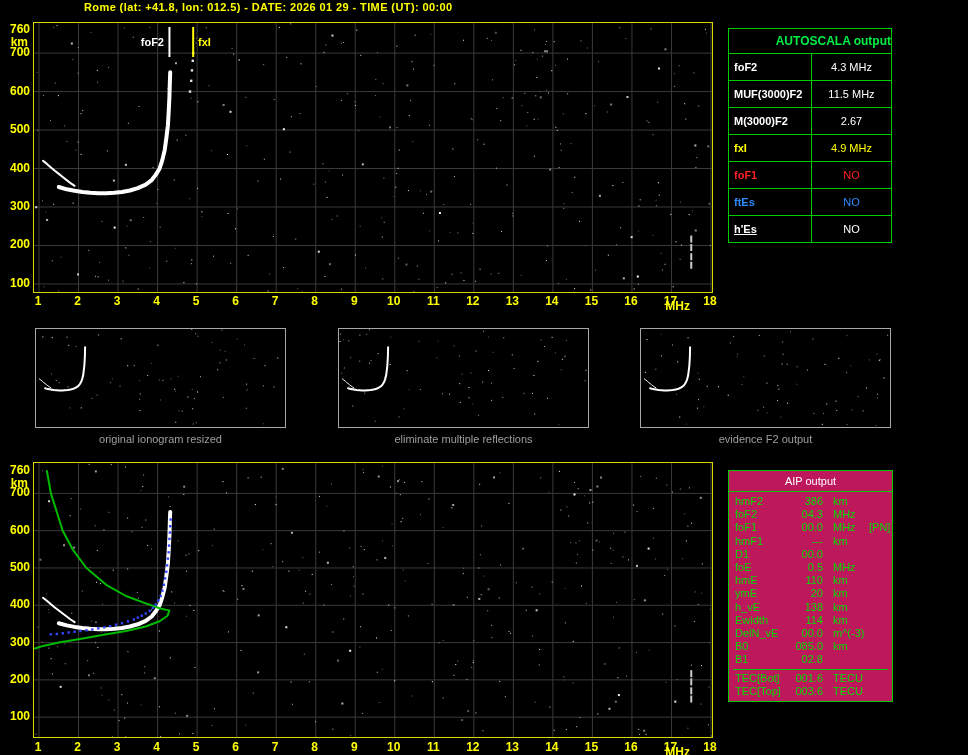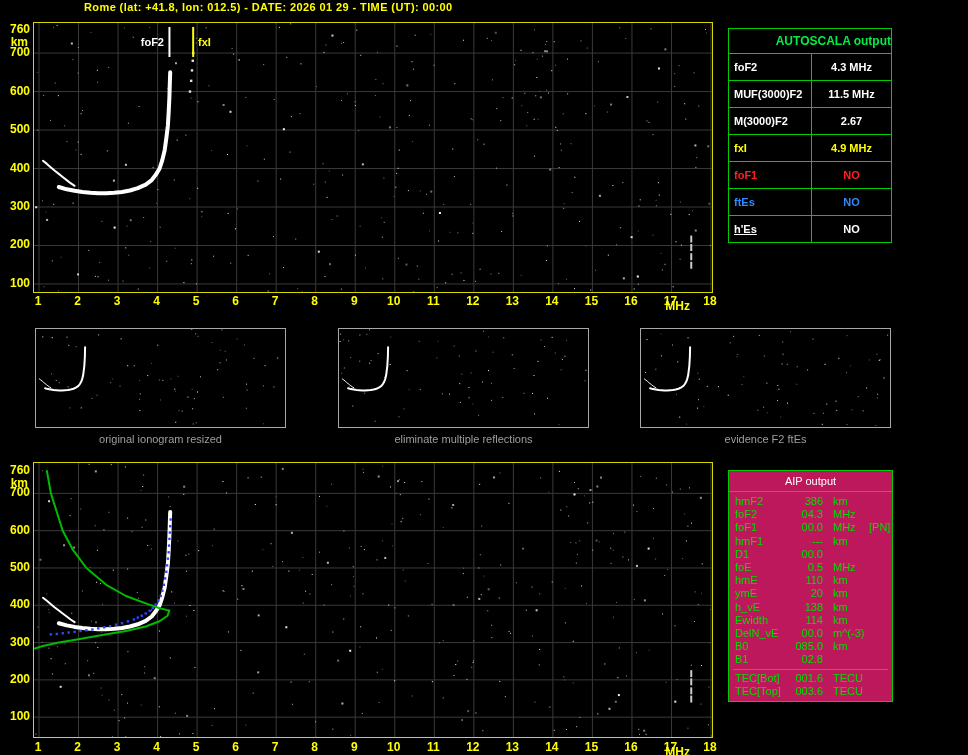--- a/index.html
+++ b/index.html
@@ -13,21 +13,21 @@
   .mlabel{position:absolute;font-size:11px;font-weight:bold;}
   .caption{position:absolute;width:251px;top:433px;text-align:center;
            color:#9e9e9e;font-size:11px;}
   .asbox{position:absolute;left:728px;top:28px;width:162px;border:1px solid #00cc00;background:#000;}
   .astitle{height:24px;line-height:24px;text-align:right;color:#00ee44;
            font-weight:bold;font-size:12px;border-bottom:1px solid #00cc00;}
   .as-row{display:grid;grid-template-columns:83px 1fr;height:26px;border-bottom:1px solid #00cc00;}
   .as-row:last-child{border-bottom:none;}
   .as-label{border-right:1px solid #00cc00;line-height:26px;padding-left:5px;
             font-weight:bold;font-size:11px;}
-  .as-value{line-height:26px;text-align:center;font-weight:bold;font-size:11px;}
+  .as-value{line-height:26px;text-align:center;font-weight:normal;font-size:11px;}
   .aipbox{position:absolute;left:728px;top:470px;width:163px;border:1px solid #00cc00;
           background:#be185d;padding-bottom:3px;}
   .aiptitle{height:20px;line-height:20px;text-align:center;color:#ffffff;font-size:11px;
             border-bottom:1px solid #00cc00;margin-bottom:3px;}
   .aip-row{display:grid;grid-template-columns:52px 38px 44px 1fr;padding-left:6px;
            font-size:11px;line-height:13.2px;color:#00dd00;}
   .aip-val{text-align:right;padding-right:2px;}
   .aip-unit{padding-left:8px;}
   .aip-sep{border-top:1px solid #00cc00;margin:2px 4px;}
 </style>
@@ -670,21 +670,21 @@
     <rect x="56.28395022707991" y="43.6887601017952" width="1" height="1" fill="rgb(113,113,113)"></rect>
     <rect x="172.44340582634322" y="83.9147786423564" width="1" height="1" fill="rgb(150,150,150)"></rect>
     <rect x="205.02017028490081" y="43.22269760817289" width="1" height="1" fill="rgb(135,135,135)"></rect>
     <rect x="171.50521987653337" y="9.553738631308079" width="1" height="1" fill="rgb(167,167,167)"></rect>
     <rect x="76.9395824582316" y="57.205883011221886" width="1" height="1" fill="rgb(238,238,238)"></rect>
     <polyline points="3.4,49.9 4.8,51.0 6.3,52.2 7.7,53.5 9.1,54.6 10.5,55.7 11.9,56.8 13.4,57.9 14.8,58.8" fill="none" stroke="#ffffff" stroke-width="1" stroke-linecap="round"></polyline>
     <polyline points="9.1,59.3 11.9,60.1 14.8,60.6 17.6,61.1 20.5,61.3 23.3,61.5 26.1,61.5 29.0,61.3 31.8,61.1 34.7,60.5 37.5,59.7 40.3,58.4 42.5,56.8 43.9,55.0 45.3,52.6 46.3,49.6 47.2,46.0 47.7,41.9 48.3,37.2 48.6,32.2 48.9,27.1 49.0,22.3 49.1,18.2" fill="none" stroke="#ffffff" stroke-width="2" stroke-linecap="round"></polyline>
   </svg>
 <div class="caption" style="left:35px">original ionogram resized</div>
 <div class="caption" style="left:338px">eliminate multiple reflections</div>
-<div class="caption" style="left:640px">evidence F2 ftEs</div>
+<div class="caption" style="left:640px">evidence F2 output</div>
 
 <svg id="iono-bottom" class="plot" style="left:33px;top:462px" width="678" height="274">
     <line x1="5" y1="0" x2="5" y2="274" stroke="#3a3a3a" stroke-width="1"></line>
     <line x1="44.53" y1="0" x2="44.53" y2="274" stroke="#3a3a3a" stroke-width="1"></line>
     <line x1="84.06" y1="0" x2="84.06" y2="274" stroke="#3a3a3a" stroke-width="1"></line>
     <line x1="123.59" y1="0" x2="123.59" y2="274" stroke="#3a3a3a" stroke-width="1"></line>
     <line x1="163.12" y1="0" x2="163.12" y2="274" stroke="#3a3a3a" stroke-width="1"></line>
     <line x1="202.65" y1="0" x2="202.65" y2="274" stroke="#3a3a3a" stroke-width="1"></line>
     <line x1="242.18" y1="0" x2="242.18" y2="274" stroke="#3a3a3a" stroke-width="1"></line>
     <line x1="281.71000000000004" y1="0" x2="281.71000000000004" y2="274" stroke="#3a3a3a" stroke-width="1"></line>

